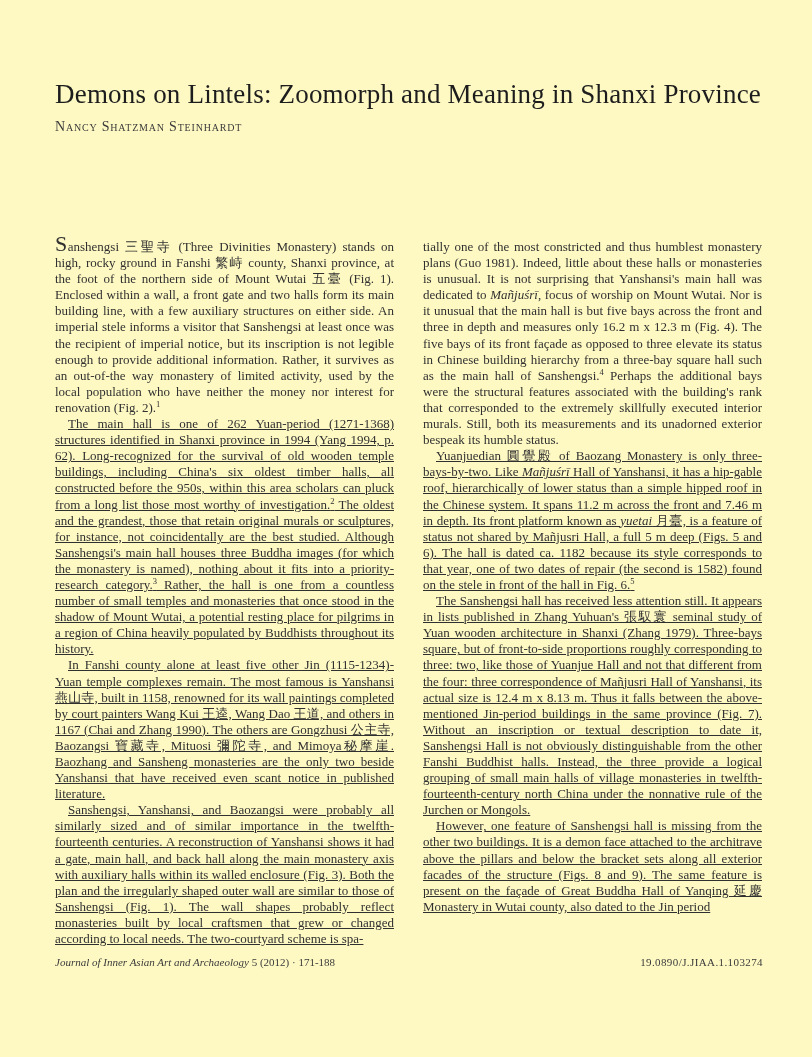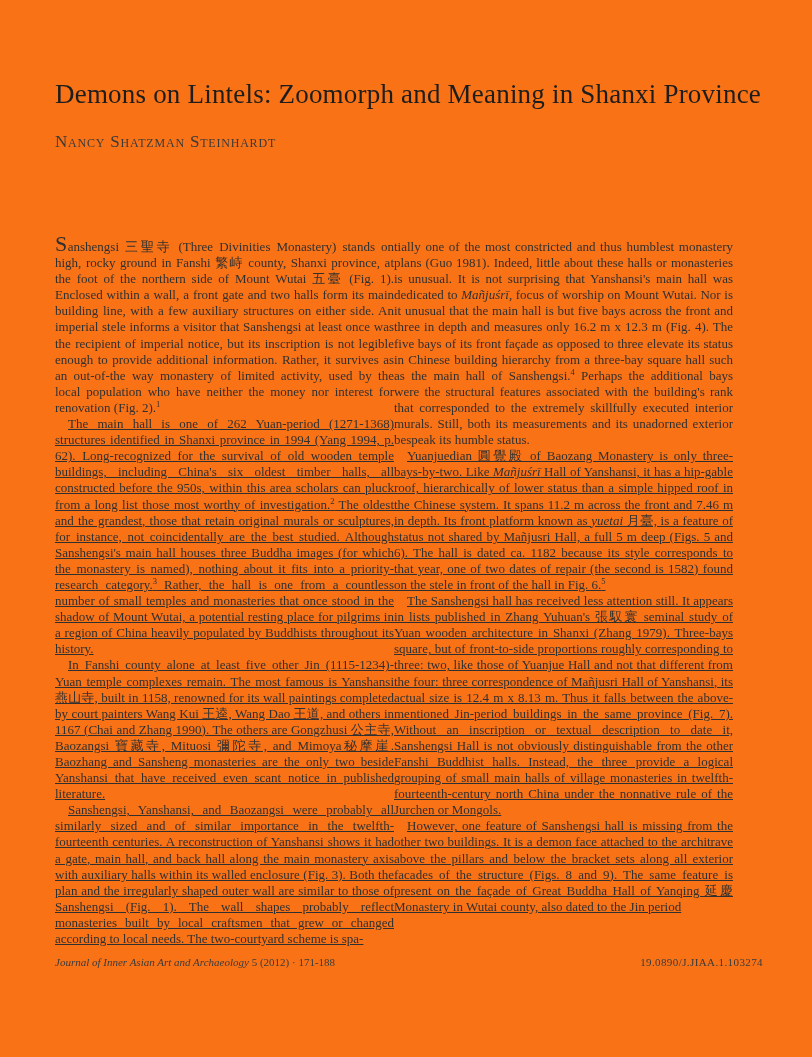--- a/index.html
+++ b/index.html
@@ -1,36 +1,36 @@
 <!DOCTYPE html>
 <html><head>
 <meta charset="utf-8">
 <style>
   html,body{margin:0;padding:0;background:#e8e8e8;}
   .page{
     position:relative;
     width:812px;height:1057px;
-    background:#f97316;
+    background:#fef9c3;
     font-family:"Liberation Serif","DejaVu Serif",serif;
     color:#2f2f2f;
     overflow:hidden;
     margin:0 auto;
   }
   .header{position:absolute;left:55px;top:76px;width:710px;}
   .title{
     font-size:27px;line-height:36px;font-weight:normal;
     color:#1d1d1d;margin:0;letter-spacing:0.2px;
   }
   .author{
-    margin-top:20px;font-size:17px;color:#3a3a3a;
+    margin-top:7px;font-size:14px;color:#3a3a3a;
     font-variant:small-caps;letter-spacing:0.8px;
   }
   .columns{
     position:absolute;left:55px;top:239px;width:708px;
-    display:flex;
+    display:flex;gap:29px;
   }
   .col{
     width:339px;
     font-size:13px;line-height:16.1px;
     text-align:justify;
     color:#303030;
   }
   .col p{margin:0;padding:0;}
   .col p.indent{text-indent:13px;text-decoration:underline;}
   .initial{font-size:22px;line-height:0;letter-spacing:0.5px;}

